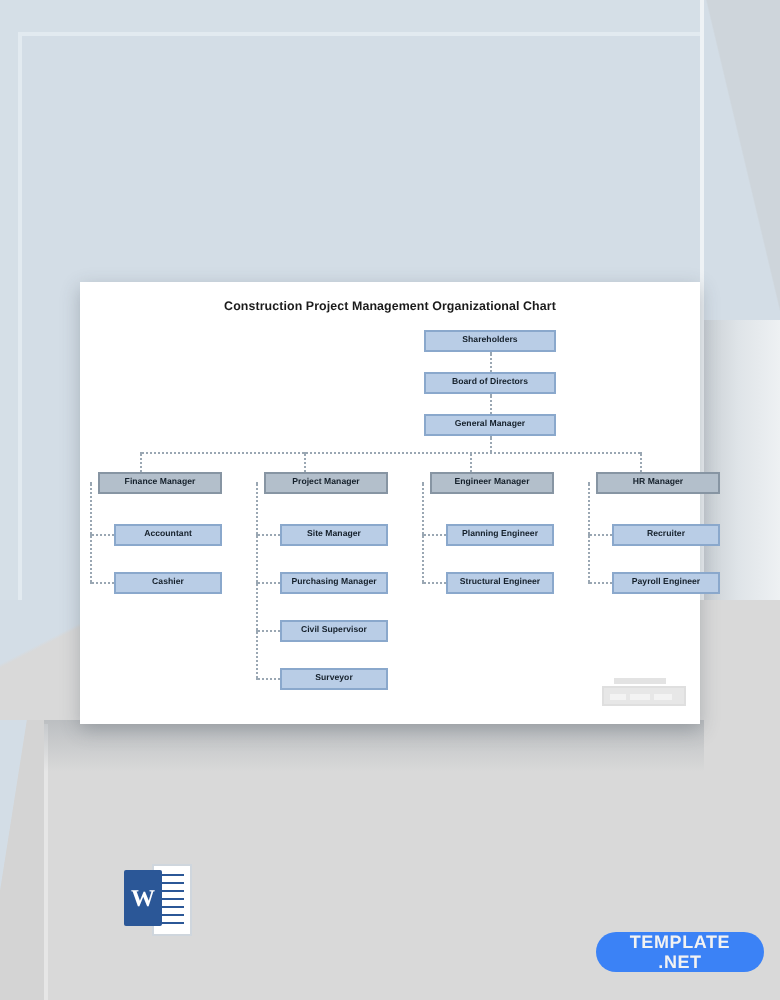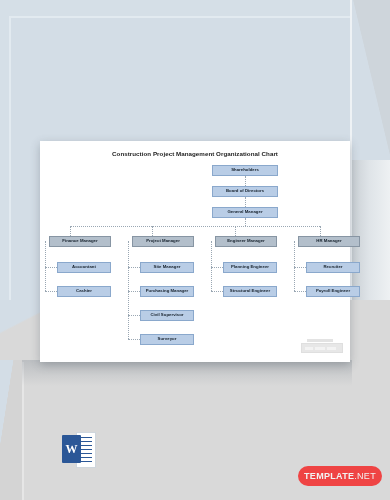--- a/index.html
+++ b/index.html
@@ -78,26 +78,26 @@
   #wi-pages i{position:absolute;left:2px;height:1.4px;background:#2b5797;display:block;width:13px;}
   #wi-cover{position:absolute;left:0;top:5px;width:19px;height:28px;background:#2b5797;border-radius:1px;}
   #wi-w{
     position:absolute;left:0;top:5px;width:19px;height:28px;
     display:flex;align-items:center;justify-content:center;
     color:#ffffff;font-size:12px;font-weight:bold;font-family:"Liberation Serif",serif;
   }
   
   #brand{
     position:absolute;right:8px;bottom:14px;height:20px;min-width:84px;
-    background:#ef4444;border-radius:10px;
-    display:flex;align-items:center;justify-content:center;
-    font-size:9px;letter-spacing:.3px;color:#f2f2f2;
+    background:#3b82f6;border-radius:10px;
+    display:flex;align-items:center;justify-content:flex-start;
+    font-size:9px;letter-spacing:.3px;color:#f2f2f2;flex-direction:column;
   }
   #brand b{font-weight:bold;}
-  #brand s{text-decoration:none;font-weight:normal;color:#f2f2f2;}
+  #brand s{text-decoration:none;font-weight:bold;color:#f2f2f2;}
 </style>
 </head>
 <body>
 
 <div id="bg-base"></div>
 <div id="bg-inner-frame"></div>
 <div id="bg-right-panel"></div>
 <div id="bg-right-diag"></div>
 <div id="bg-right-rule"></div>
 <div id="bg-grey-wedge"></div>

